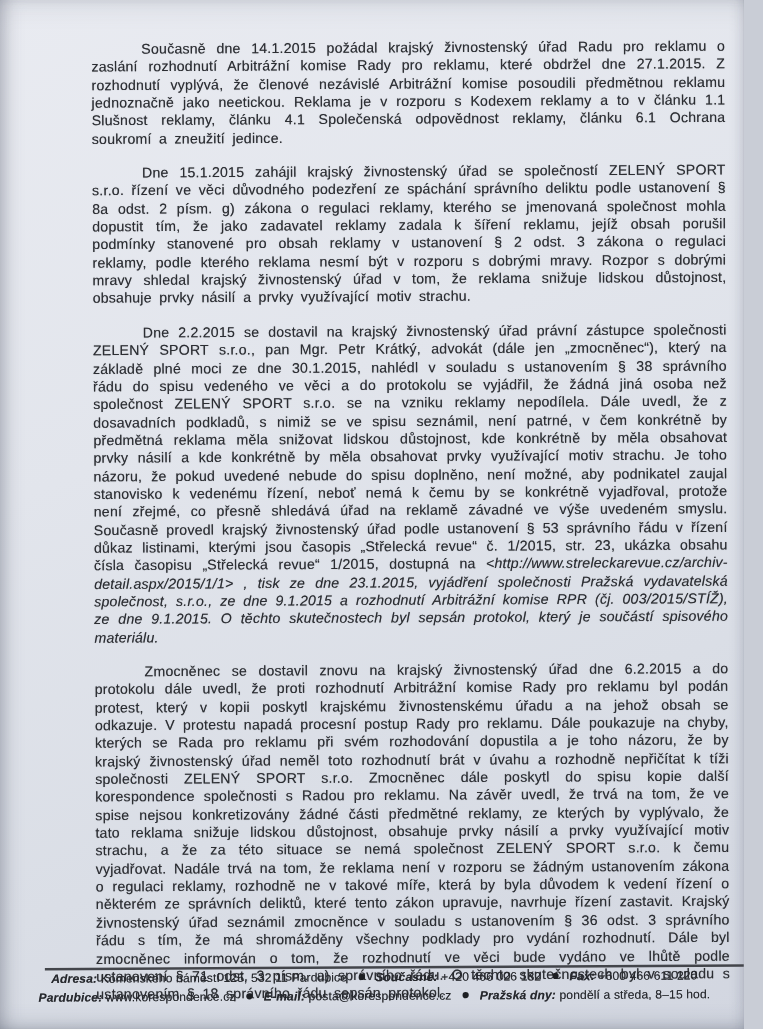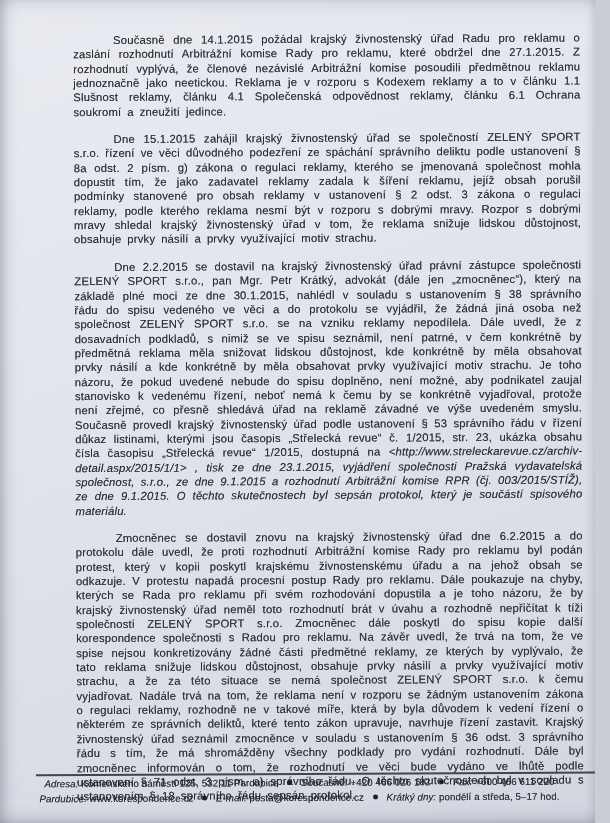--- a/index.html
+++ b/index.html
@@ -50,21 +50,21 @@
   .fline{
     text-align:center;
     font-size:9.7px;
     line-height:12.6px;
     letter-spacing:.1px;
     margin-top:2px;
     text-shadow:0 0 .4px rgba(38,40,45,.55);
     white-space:nowrap;
   }
   .fline:first-of-type{margin-top:3px;}
-  .flabel{font-style:italic;}
+  .flabel{font-style:italic;font-weight:bold;}
   .dot{
     display:inline-block;width:5px;height:5px;border-radius:50%;
     background:#1d1f23;margin:0 6px 1px 6px;vertical-align:middle;
   }
 </style>
 </head>
 <body>
 
 <div class="page">
   <div class="tilt">
@@ -89,19 +89,19 @@
         <span class="flabel">Fax:</span>
         <span class="fval">+600 466 611 220</span>
       </div>
       <div class="fline">
         <span class="flabel">Pardubice:</span>
         <span class="fval">www.korespondence.cz</span>
         <span class="dot"></span>
         <span class="flabel">E-mail:</span>
         <span class="fval">posta@korespondence.cz</span>
         <span class="dot"></span>
-        <span class="flabel">Krátký dny:</span>
-        <span class="fval">pondělí a středa, 5–17 hod.</span>
+        <span class="flabel">Pražská dny:</span>
+        <span class="fval">pondělí a středa, 8–15 hod.</span>
       </div>
     </div>
 
   </div>
 </div>
 
 </body></html>

